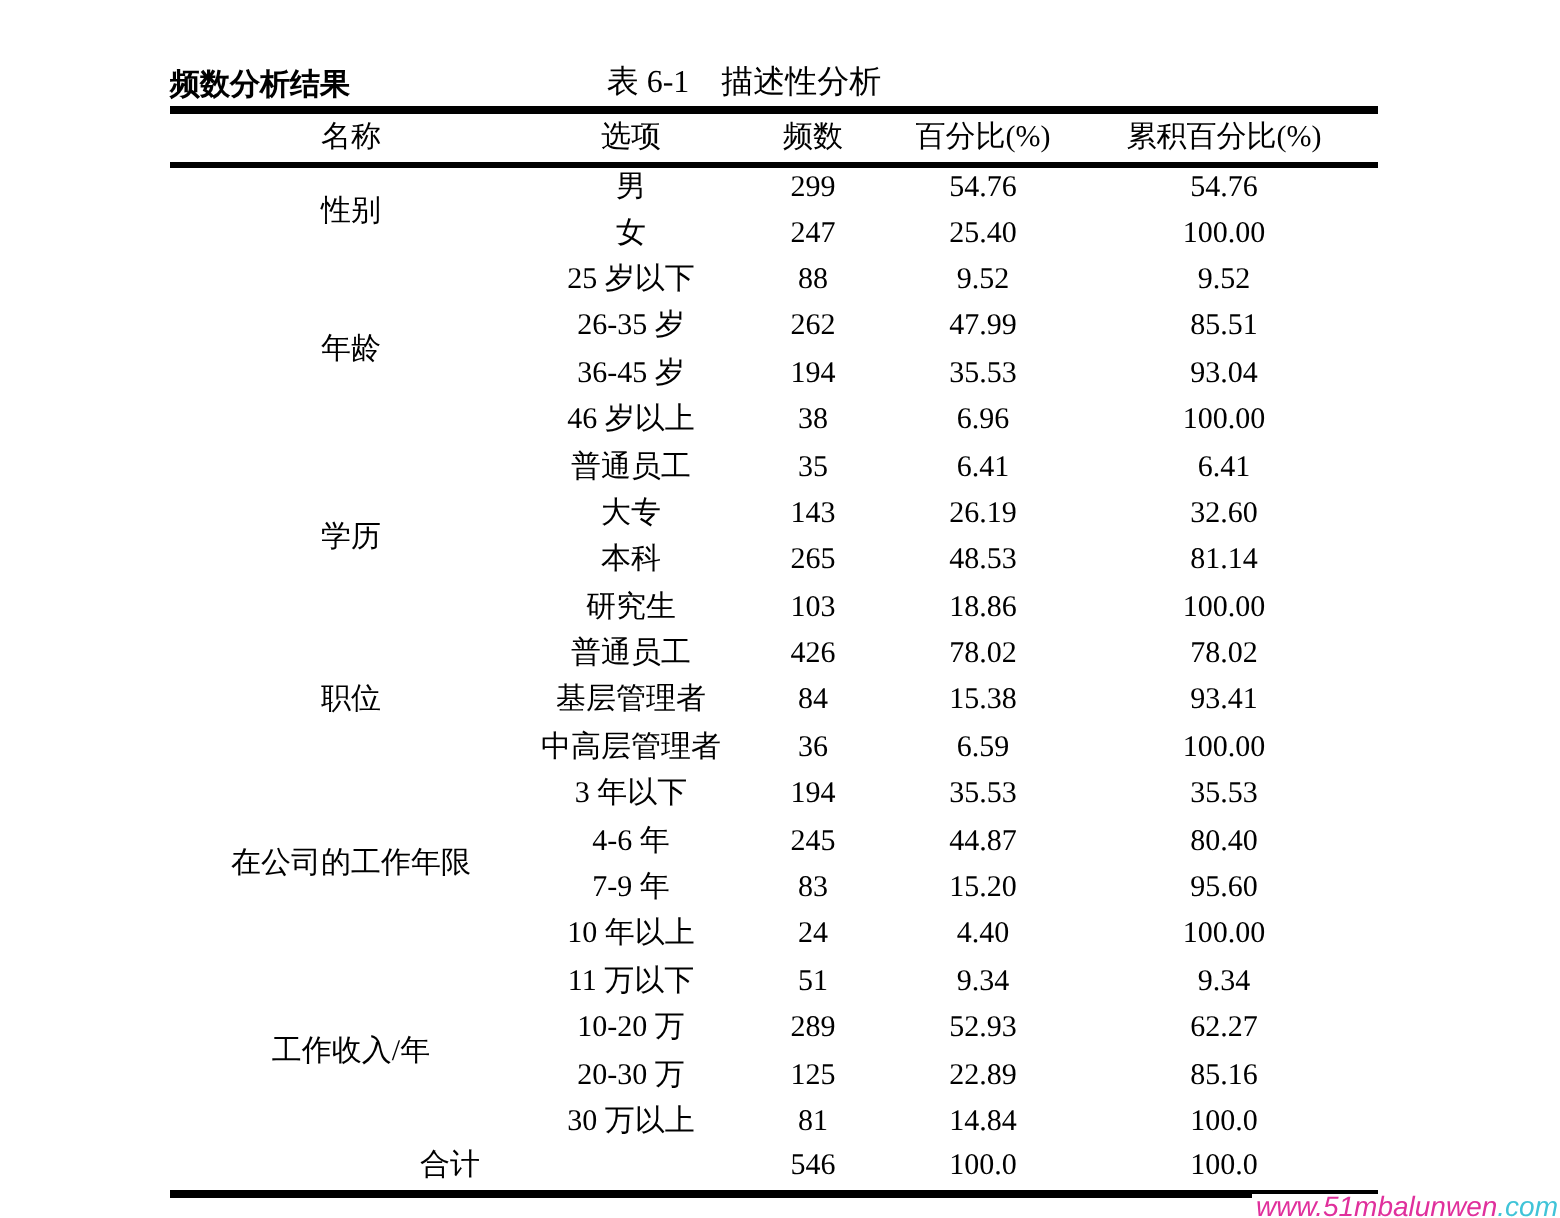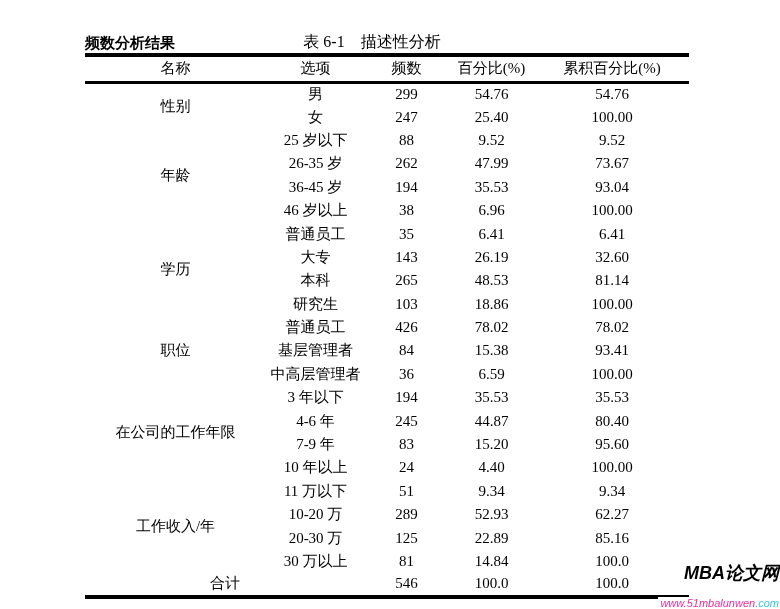--- a/index.html
+++ b/index.html
@@ -80,21 +80,21 @@
   .wm-brand {
     font-family: "Liberation Sans", "DejaVu Sans", sans-serif;
     font-weight: bold;
     font-style: italic;
     font-size: 18px;
     line-height: 19px;
   }
   .wm-url {
     font-family: "Liberation Sans", "DejaVu Sans", sans-serif;
     font-style: italic;
-    font-size: 11px;
+    font-size: 14px;
     line-height: 12px;
     background: #ffffff;
     padding-left: 2px;
     margin-top: 14px;
   }
 </style>
 </head>
 <body>
 
 <div class="doc-title">表 6-1　描述性分析</div>
@@ -135,21 +135,21 @@
         <td rowspan="4">年龄</td>
         <td>25 岁以下</td>
         <td>88</td>
         <td>9.52</td>
         <td>9.52</td>
       </tr>
       <tr>
         <td>26-35 岁</td>
         <td>262</td>
         <td>47.99</td>
-        <td>73.67</td>
+        <td>85.51</td>
       </tr>
       <tr>
         <td>36-45 岁</td>
         <td>194</td>
         <td>35.53</td>
         <td>93.04</td>
       </tr>
       <tr>
         <td>46 岁以上</td>
         <td>38</td>
@@ -253,15 +253,14 @@
       <tr>
         <td colspan="2">合计</td>
         <td>546</td>
         <td>100.0</td>
         <td>100.0</td>
       </tr>
     </tbody>
 </table>
 
 <div class="watermark">
-  <div class="wm-brand" style="color: rgb(0, 0, 0);">MBA论文网</div>
   <div class="wm-url"><span style="color: rgb(224, 48, 156);">www.51mbalunwen</span><span style="color: rgb(64, 196, 216);">.com</span></div>
 </div>
 
 </body></html>

